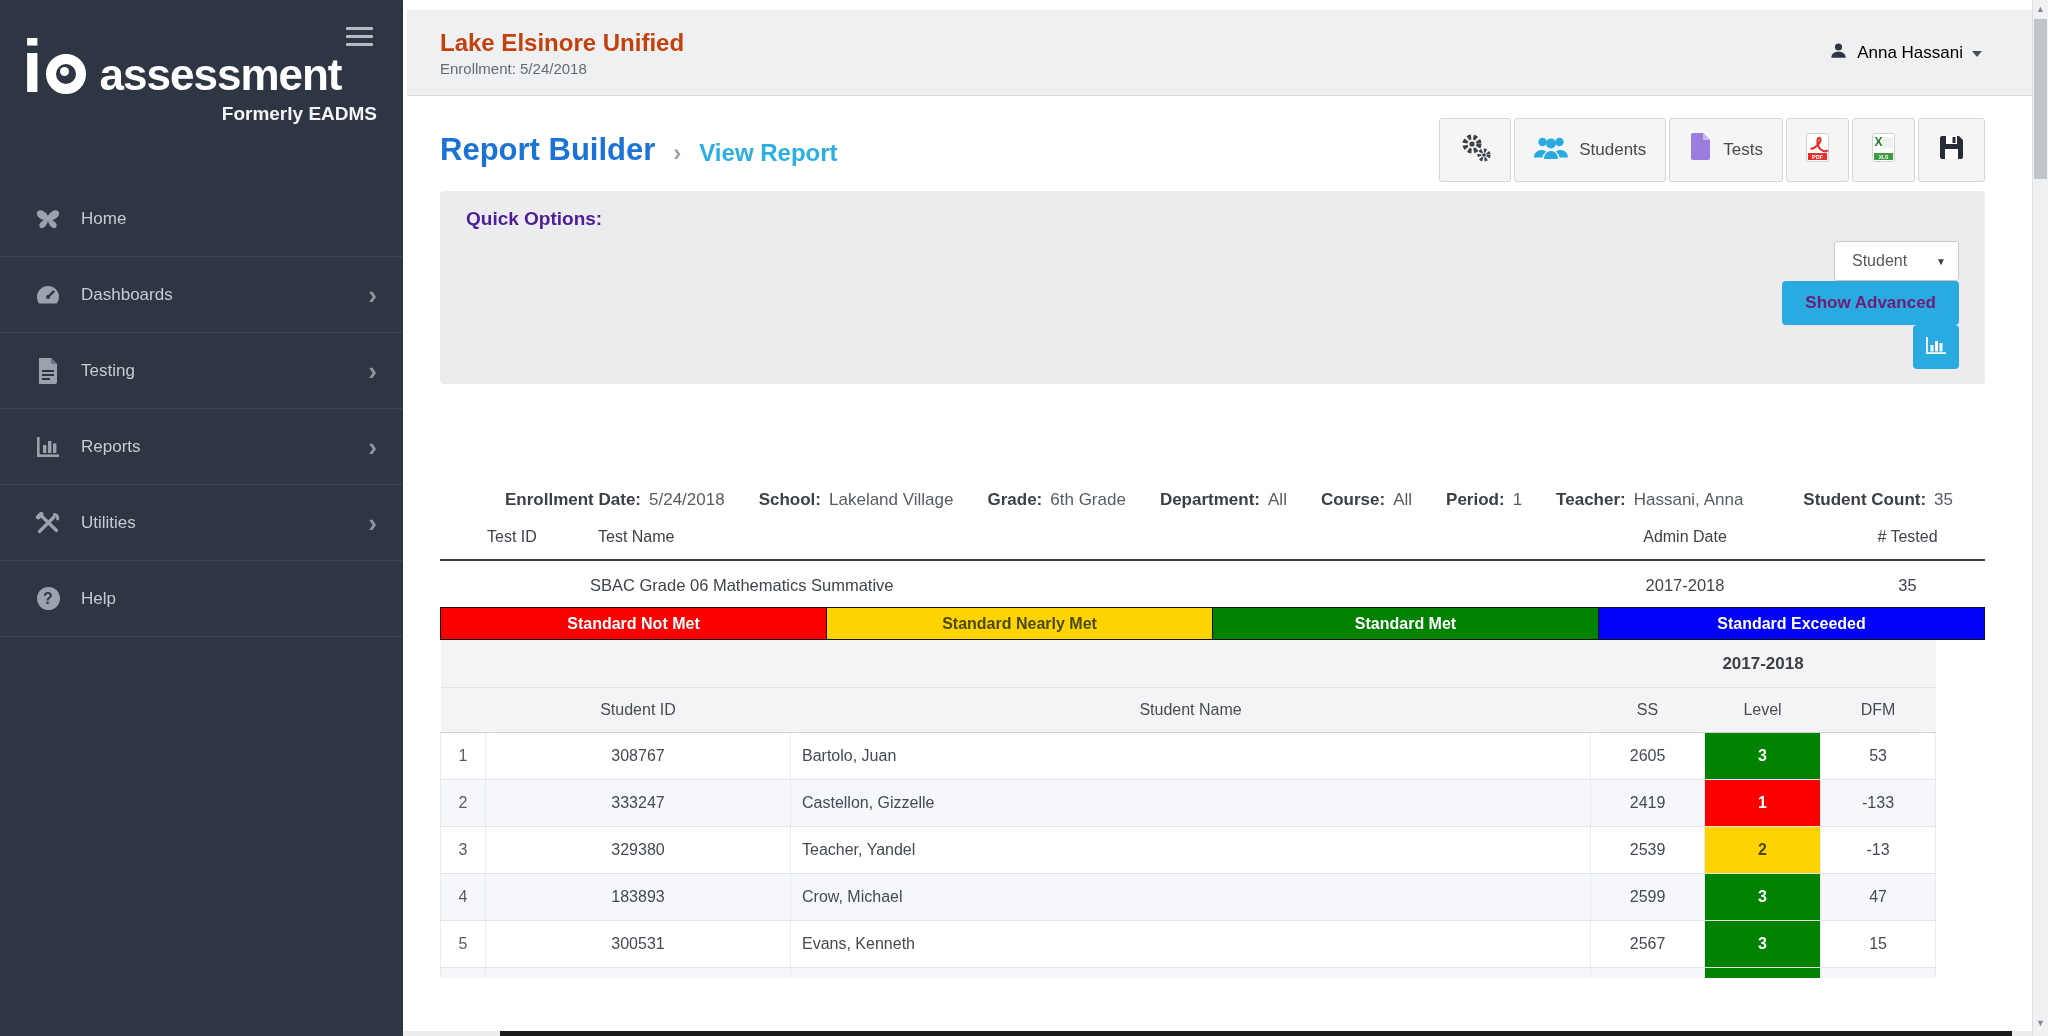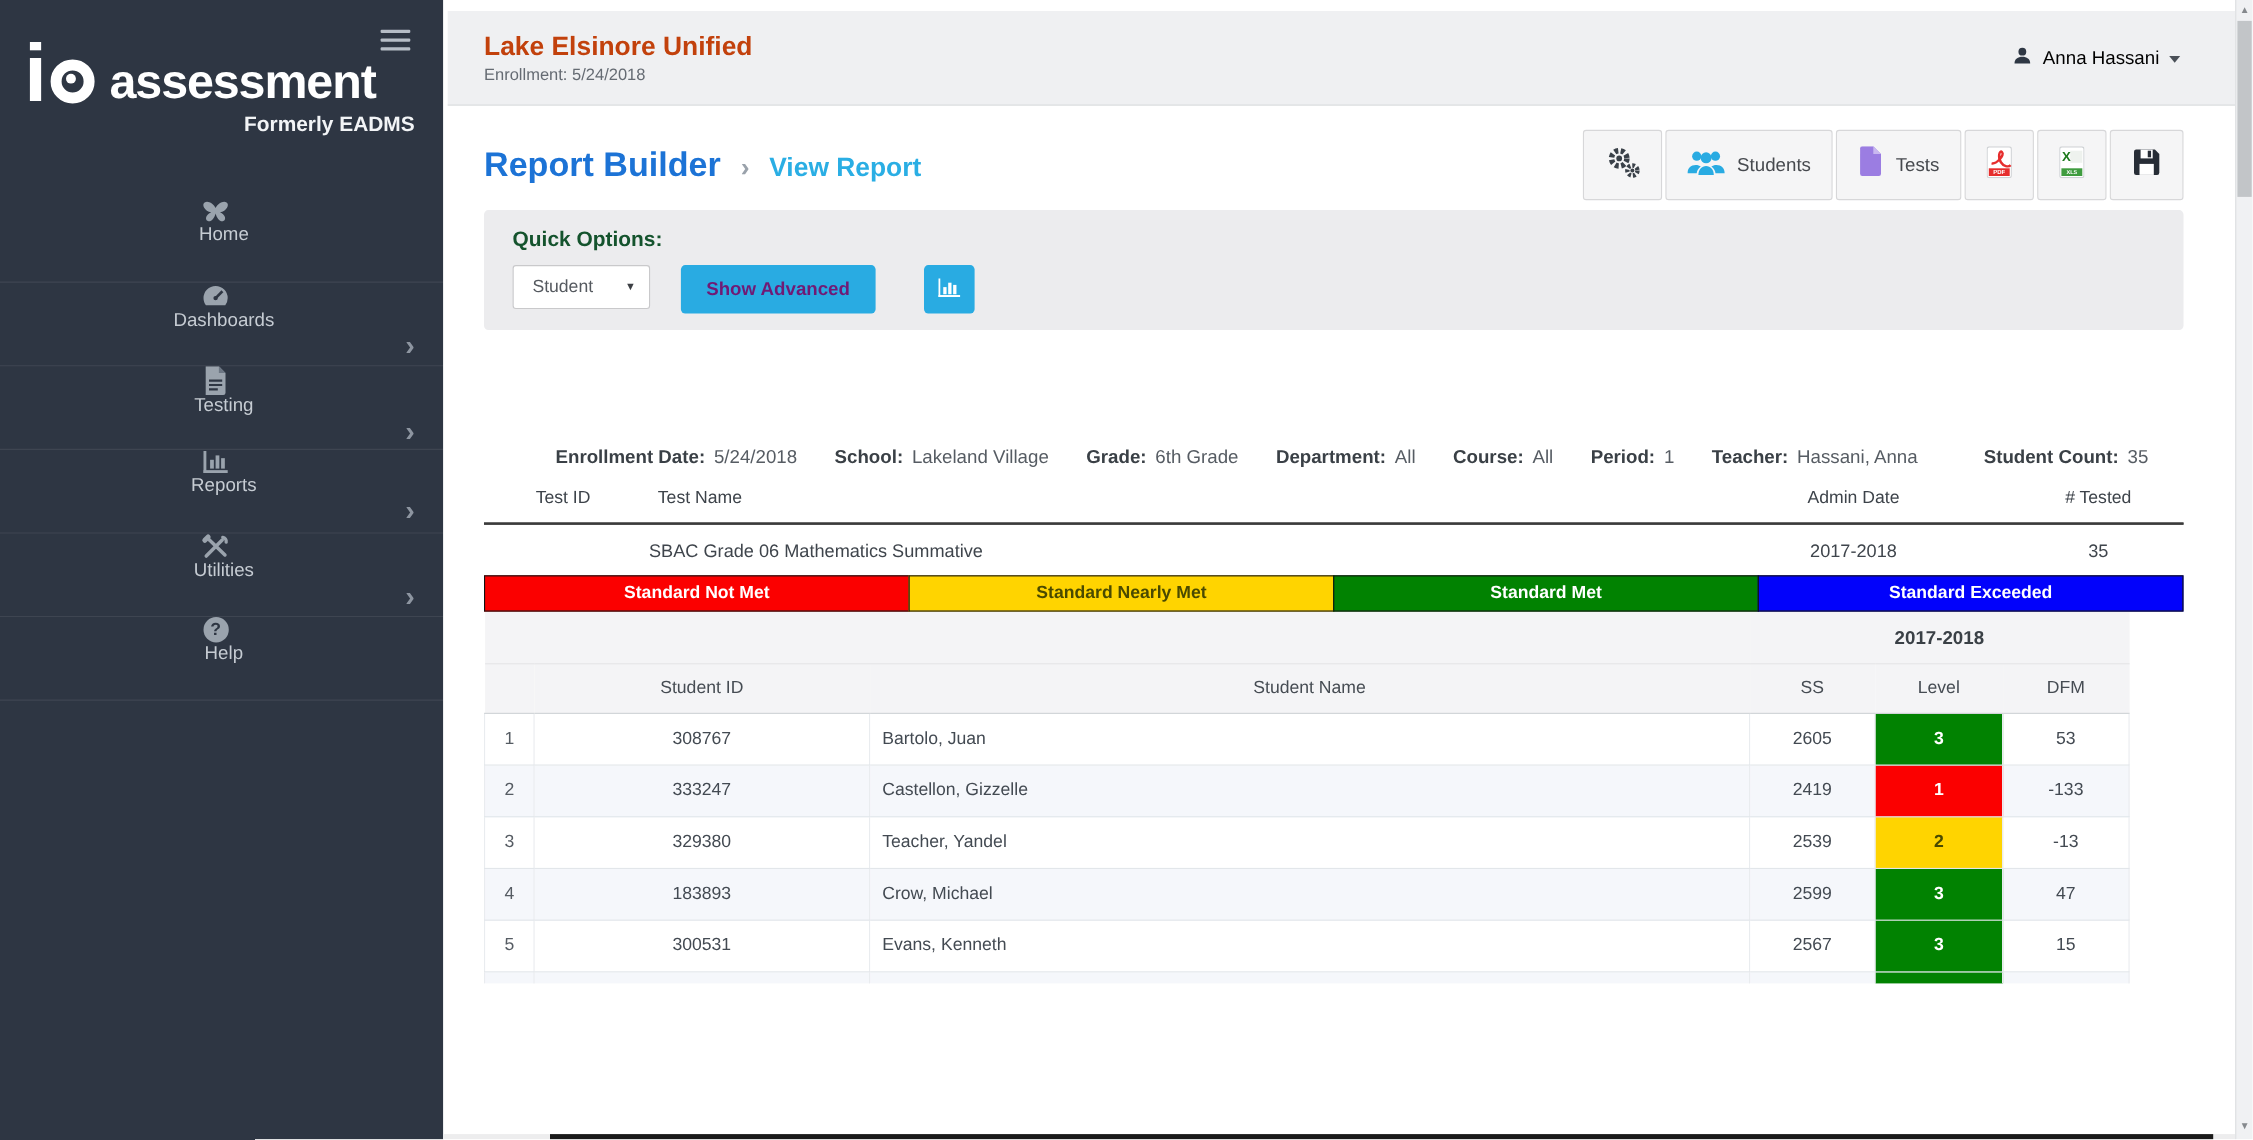--- a/index.html
+++ b/index.html
@@ -13,21 +13,21 @@
   .brand{position:absolute;top:38px;left:22px;width:355px;color:#fff;cursor:pointer;}
   .brand-row{display:flex;align-items:flex-end;}
   .brand-i{font-size:74px;font-weight:bold;line-height:.78;letter-spacing:-2px;}
   .brand-o{position:relative;display:inline-block;width:40px;height:40px;border:10px solid #fff;
            border-radius:50%;margin:0 4px 2px 5px;box-sizing:border-box;}
   .brand-o-dot{position:absolute;left:4px;top:3px;width:9px;height:9px;background:#fff;border-radius:50%;}
   .brand-name{font-size:44px;font-weight:bold;margin-left:10px;line-height:.95;letter-spacing:-1px;}
   .brand-tagline{text-align:right;font-size:19px;font-weight:bold;margin-top:7px;color:#f2f4f6;}
   .nav{position:absolute;top:181px;left:0;right:0;margin:0;padding:0;list-style:none;}
   .nav li{height:75px;display:flex;align-items:center;padding:0 26px 0 30px;
-          border-bottom:1px solid rgba(255,255,255,.08);color:#c6ccd3;font-size:17px;cursor:pointer;flex-direction:column;}
+          border-bottom:1px solid rgba(255,255,255,.08);color:#c6ccd3;font-size:17px;cursor:pointer;}
   .nav-icon{width:36px;display:flex;justify-content:center;align-items:center;color:#9aa3ad;margin-right:15px;}
   .nav-chevron{margin-left:auto;color:#8d95a0;font-size:26px;line-height:1;font-weight:bold;}
   .q-icon{display:inline-block;width:23px;height:23px;border-radius:50%;background:#9aa3ad;color:#2e3643;
           font-weight:bold;font-size:16px;text-align:center;line-height:23px;}
 
   
   .main{position:absolute;left:403px;right:16px;top:0;bottom:0;background:#fff;}
   .topbar{position:absolute;left:4px;right:0;top:10px;height:86px;background:#eff0f2;
           border-bottom:1px solid #d9dbdd;display:flex;align-items:center;justify-content:space-between;
           padding:0 50px 0 33px;box-sizing:border-box;}
@@ -44,22 +44,22 @@
   .page-title{margin:0;font-size:31px;color:#1c73d6;font-weight:bold;}
   .crumb-sep{margin:6px 18px 0;font-size:24px;color:#9aa2ab;font-weight:bold;}
   .breadcrumb-current{margin:6px 0 0;font-size:24px;color:#2aaee4;font-weight:bold;}
   .toolbar{margin-left:auto;display:flex;gap:3px;}
   .tb-btn{height:64px;background:#f5f5f6;border:1px solid #d7d7d9;border-radius:3px;display:flex;
           align-items:center;gap:11px;padding:0 19px;font-size:17px;color:#46494e;cursor:pointer;
           font-family:inherit;box-sizing:border-box;}
 
   
   .quick-panel{margin-top:9px;background:#ececee;border-radius:4px;padding:17px 26px 15px;}
-  .qp-label{font-size:19px;font-weight:bold;color:#14532d;}
-  .qp-controls{margin-top:11px;display:flex;align-items:flex-start;}
+  .qp-label{font-size:19px;font-weight:bold;color:#4c1d95;}
+  .qp-controls{margin-top:11px;display:flex;align-items:flex-end;flex-direction:column;}
   .select{width:125px;height:40px;background:#fff;border:1px solid #c9c9cb;border-radius:3px;display:flex;
           align-items:center;justify-content:space-between;padding:0 12px 0 17px;font-size:16px;color:#55595f;
           cursor:pointer;box-sizing:border-box;}
   .select-caret{font-size:10px;color:#3c3f44;}
   .btn-advanced{margin-left:28px;height:44px;padding:0 23px;background:#29abe2;color:#701a75;border:none;
                 border-radius:4px;font-size:17px;font-weight:bold;cursor:pointer;font-family:inherit;}
   .btn-chart{margin-left:44px;width:46px;height:44px;background:#29abe2;border:none;border-radius:4px;
              display:flex;align-items:center;justify-content:center;cursor:pointer;}
 
   

